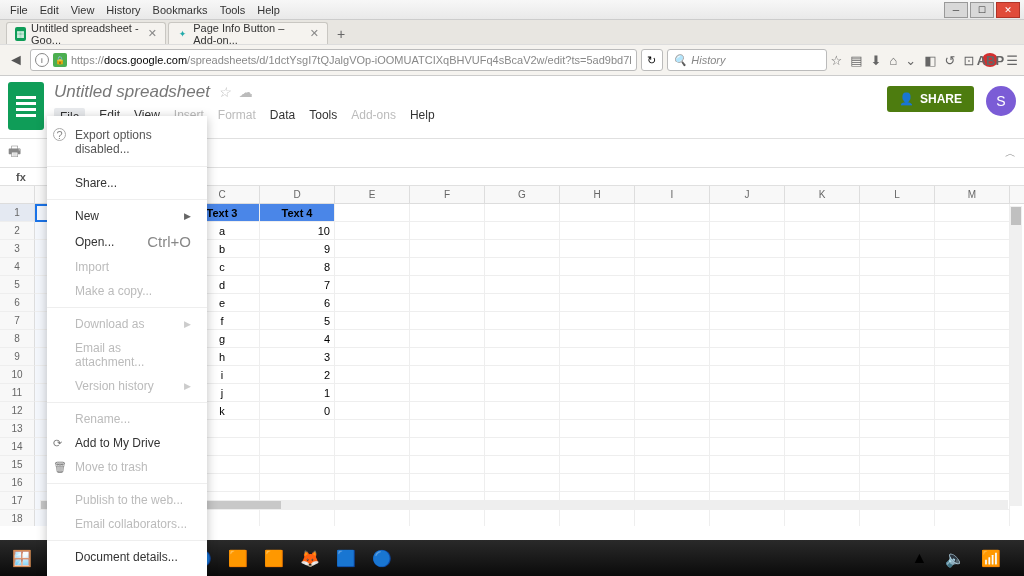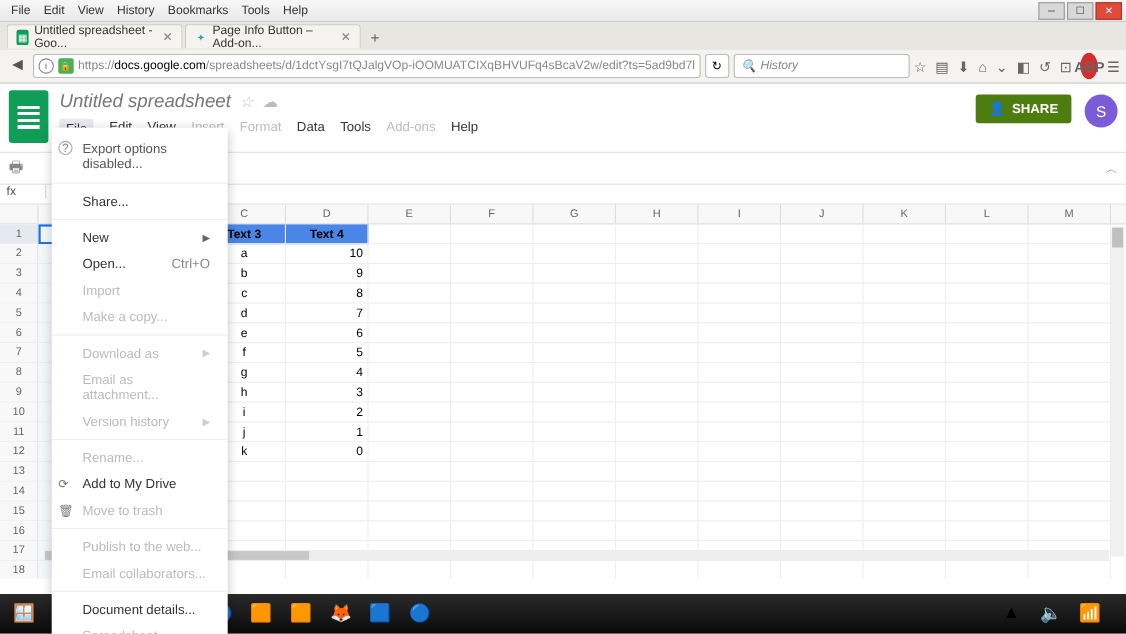--- a/index.html
+++ b/index.html
@@ -24,21 +24,21 @@
 .nav-btn{width:24px;height:24px;display:flex;align-items:center;justify-content:center;color:#555;}
 .urlbox{flex:0 0 480px;height:22px;border:1px solid #bbb;background:#fff;border-radius:3px;display:flex;align-items:center;padding:0 4px;font-size:11px;}
 .urlbox .lock{width:14px;height:14px;background:#4caf50;border-radius:2px;margin-right:4px;display:flex;align-items:center;justify-content:center;color:#fff;font-size:8px;}
 .urlbox .info{width:14px;height:14px;border:1px solid #888;border-radius:50%;margin-right:4px;display:flex;align-items:center;justify-content:center;font-size:8px;color:#555;}
 .urlbox .urltext{color:#888;white-space:nowrap;overflow:hidden;}
 .urlbox .domain{color:#000;}
 .reload{width:26px;height:22px;border:1px solid #bbb;border-radius:3px;background:#fff;display:flex;align-items:center;justify-content:center;font-size:11px;}
 .searchbox{flex:0 0 160px;height:22px;border:1px solid #bbb;background:#fff;border-radius:3px;display:flex;align-items:center;padding:0 6px;font-size:11px;color:#888;font-style:italic;}
 .toolbar-icons{display:flex;gap:8px;margin-left:auto;align-items:center;}
 .toolbar-icons span{color:#666;font-size:13px;}
-.abp{width:16px;height:24px;background:#d32f2f;border-radius:50%;color:#fff;font-size:7px;display:flex;align-items:center;justify-content:center;font-weight:bold;}
+.abp{width:16px;height:14px;background:#d32f2f;border-radius:50%;color:#fff;font-size:7px;display:flex;align-items:center;justify-content:center;font-weight:bold;}
 
 
 .sheets-header{height:62px;display:flex;align-items:flex-start;padding:6px 8px 0 8px;}
 .sheets-logo{width:36px;height:48px;background:#0f9d58;border-radius:3px;margin-right:10px;position:relative;}
 .sheets-logo::after{content:"";position:absolute;top:14px;left:8px;right:8px;bottom:10px;background:repeating-linear-gradient(#fff,#fff 3px,#0f9d58 3px,#0f9d58 6px);}
 .doc-area{flex:1;}
 .doc-title{font-size:17px;color:#777;font-style:italic;display:flex;align-items:center;gap:8px;}
 .doc-title .star{color:#bbb;font-size:14px;}
 .doc-title .cloud{color:#bbb;font-size:14px;}
 .sheets-menus{display:flex;gap:14px;font-size:12px;color:#333;margin-top:6px;}
@@ -47,21 +47,21 @@
 .share-btn{background:#4d7c0f;color:#fff;padding:6px 12px;border-radius:3px;font-size:12px;font-weight:bold;display:flex;align-items:center;gap:6px;margin-top:4px;}
 .avatar{width:30px;height:30px;background:#7b5cd6;border-radius:50%;color:#fff;display:flex;align-items:center;justify-content:center;font-size:14px;margin-left:12px;margin-top:4px;}
 
 
 .sheets-toolbar{height:30px;border-top:1px solid #e0e0e0;border-bottom:1px solid #e0e0e0;display:flex;align-items:center;padding:0 8px;}
 .print-ic{color:#888;font-size:14px;margin-right:6px;}
 .blue-chip{width:14px;height:20px;background:#1a73e8;border-radius:0 3px 3px 0;margin-left:160px;}
 .collapse-caret{margin-left:auto;color:#888;font-size:11px;}
 
 
-.fx-row{height:18px;border-bottom:1px solid #e0e0e0;display:flex;align-items:flex-start;padding-left:6px;font-size:11px;color:#999;font-style:italic;}
+.fx-row{height:18px;border-bottom:1px solid #e0e0e0;display:flex;align-items:center;padding-left:16px;font-size:11px;color:#999;font-style:italic;font-weight:bold;}
 .fx-row .namebox{width:36px;border-right:1px solid #ddd;margin-right:6px;color:#555;font-style:normal;}
 
 
 .grid-wrap{position:relative;height:340px;overflow:hidden;}
 .colhdr{display:flex;height:18px;background:#f8f8f8;border-bottom:1px solid #ddd;}
 .corner{width:35px;border-right:1px solid #ddd;}
 .ch{width:75px;border-right:1px solid #ddd;font-size:10px;color:#666;display:flex;align-items:center;justify-content:center;}
 .rows{}
 .row{display:flex;height:18px;}
 .rh{width:35px;border-right:1px solid #ddd;border-bottom:1px solid #eee;background:#f8f8f8;font-size:10px;color:#666;display:flex;align-items:center;justify-content:center;}
@@ -75,21 +75,21 @@
 .grid-scroll .thumb{width:10px;height:18px;background:#c0c0c0;margin:1px;}
 .hscroll{position:absolute;left:40px;right:16px;bottom:16px;height:10px;background:#eee;}
 .hscroll .thumb{height:8px;width:240px;background:#c8c8c8;margin:1px;}
 
 
 .file-menu{position:absolute;left:47px;top:116px;width:160px;background:#fff;box-shadow:0 2px 10px rgba(0,0,0,.25);padding:6px 0;font-size:12px;color:#333;z-index:50;}
 .fm-item{padding:5px 16px 5px 28px;position:relative;display:flex;align-items:center;}
 .fm-item.disabled{color:#bbb;}
 .fm-item .arrow{margin-left:auto;font-size:9px;color:#666;}
 .fm-item.disabled .arrow{color:#ccc;}
-.fm-item .sc{margin-left:auto;font-size:12px;color:#888;}
+.fm-item .sc{margin-left:auto;font-size:15px;color:#888;}
 .fm-item .ic{position:absolute;left:6px;width:14px;color:#777;font-size:11px;}
 .fm-sep{height:1px;background:#eee;margin:4px 0;}
 
 .fm-head{padding:6px 10px 6px 28px;color:#555;position:relative;}
 .fm-head .ic{position:absolute;left:6px;color:#888;font-size:11px;border:1px solid #aaa;border-radius:50%;width:13px;height:13px;display:flex;align-items:center;justify-content:center;}
 
 
 .taskbar{position:absolute;left:0;right:0;bottom:0;height:36px;background:linear-gradient(#2a2a2a,#0a0a0a);display:flex;align-items:center;padding:0 6px;gap:4px;}
 .tb-ic{width:32px;height:28px;display:flex;align-items:center;justify-content:center;font-size:16px;filter:blur(.3px);}
 .tb-spacer{flex:1;}

